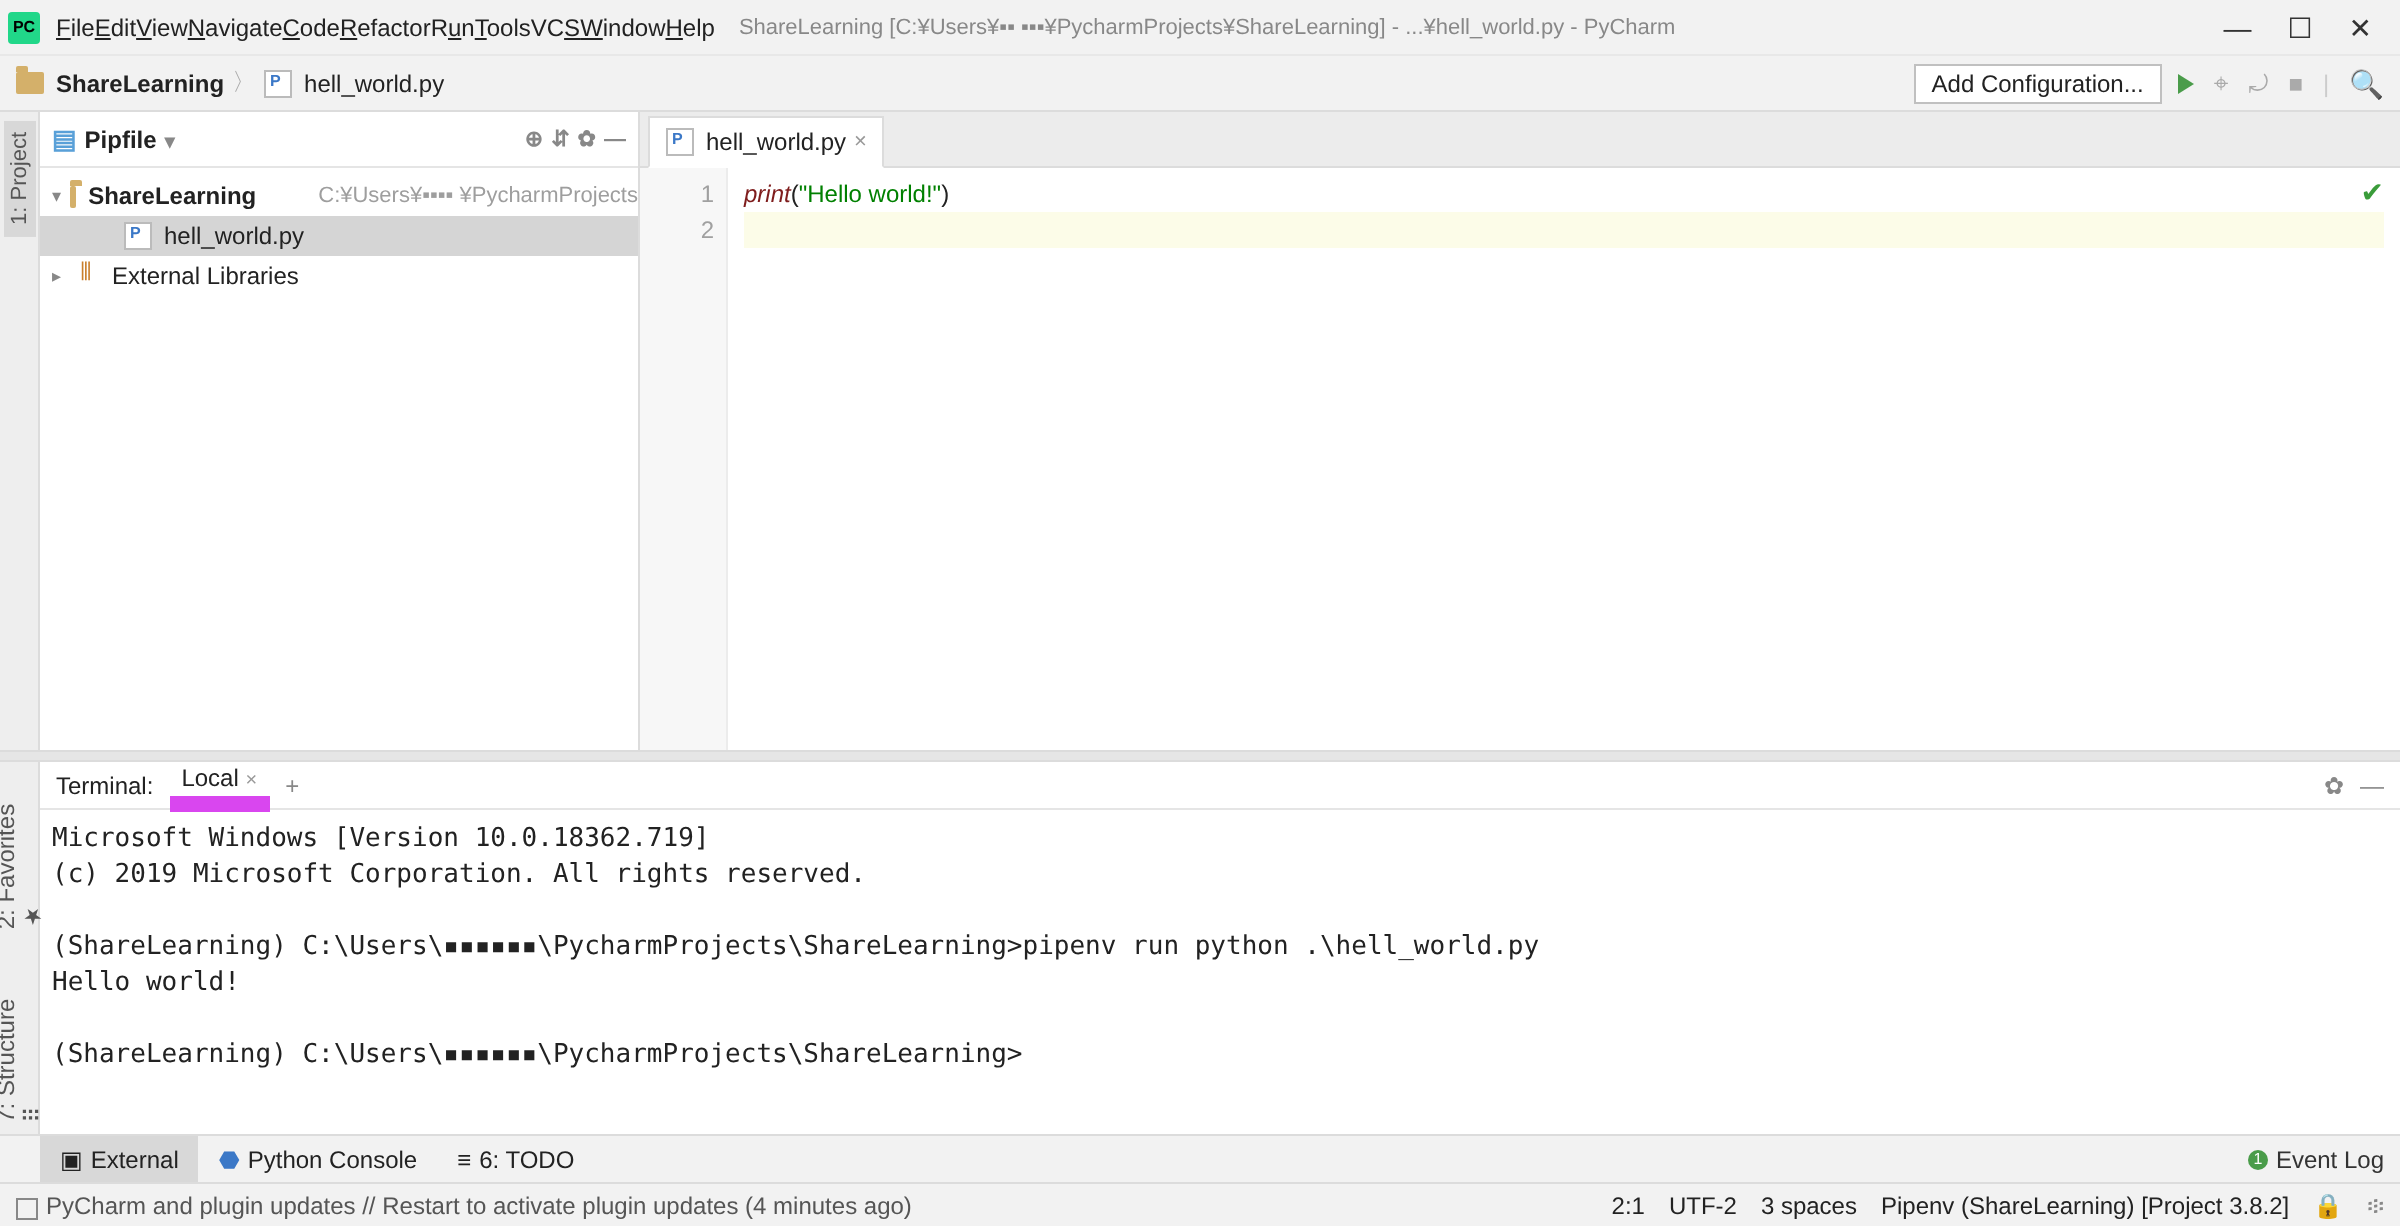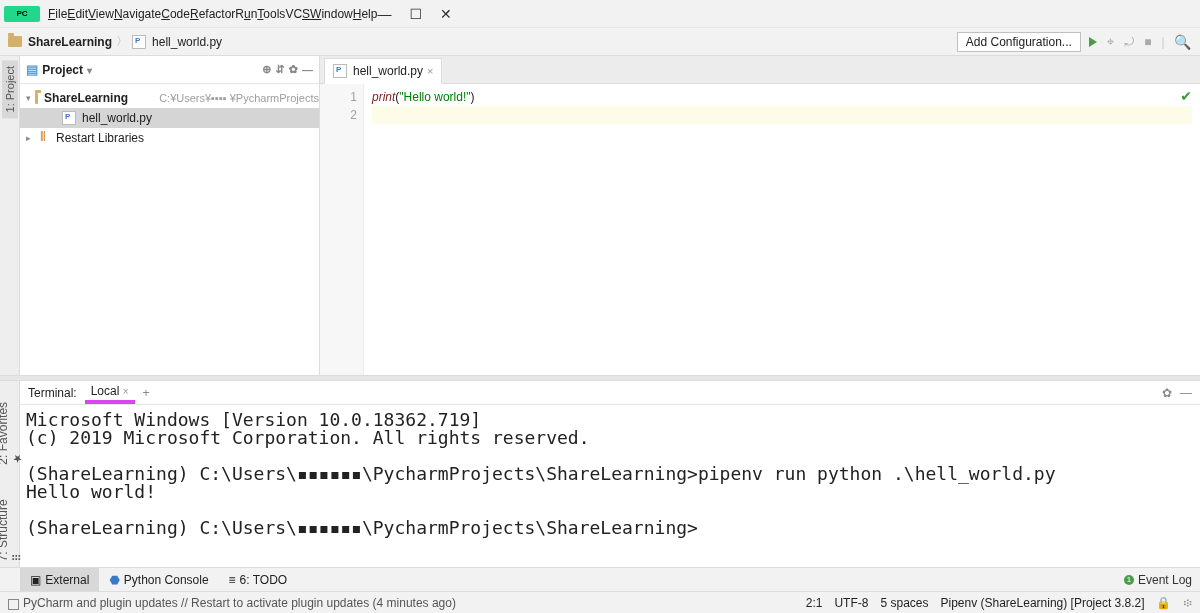--- a/index.html
+++ b/index.html
@@ -1,18 +1,18 @@
 <!DOCTYPE html>
 <html><head>
 <meta charset="utf-8">
 <style>
 * { box-sizing:border-box; margin:0; padding:0; font-family:"Segoe UI",Arial,sans-serif; font-size:12px; }
 body { width:1200px; height:613px; background:#f2f2f2; display:flex; flex-direction:column; overflow:hidden; color:#222; }
 .titlebar { height:28px; display:flex; align-items:center; padding:0 4px; background:#f2f2f2; border-bottom:1px solid #e8e8e8; }
-.brandbadge { width:36px; height:16px; background:#21d789; color:#000; font-size:8px; display:flex; align-items:center; justify-content:center; margin-right:8px; border-radius:2px; font-weight:bold; }
+.brandbadge { width:16px; height:16px; background:#21d789; color:#000; font-size:8px; display:flex; align-items:center; justify-content:center; margin-right:8px; border-radius:2px; font-weight:bold; }
 .menubar { display:flex; }
 .menubar span { cursor:default; }
 .menubar span u { text-decoration:underline; }
 .titlepath { margin-left:12px; color:#888; font-size:11px; flex:1; white-space:nowrap; overflow:hidden; }
 .winbtns { display:flex; gap:18px; padding-right:10px; color:#333; }
 .winbtns span { font-size:14px; }
 .toolbar { height:28px; display:flex; align-items:center; padding:0 8px; border-bottom:1px solid #dcdcdc; background:#f2f2f2; }
 .breadcrumb { display:flex; align-items:center; gap:4px; flex:1; font-size:12px; }
 .breadcrumb .sep { color:#aaa; }
 .folder-icon { width:14px; height:11px; background:#d4b06a; display:inline-block; border-radius:1px; margin-right:2px; position:relative; }
@@ -48,25 +48,25 @@
 .code .str { color:#008000; }
 .code .line2 { background:#fcfce8; display:block; height:18px; width:100%; }
 .checkmark { position:absolute; top:4px; right:8px; color:#3a9c3a; font-size:14px; }
 .splitter { height:6px; background:#e6e6e6; border-top:1px solid #dcdcdc; border-bottom:1px solid #dcdcdc; }
 .terminalpane { height:186px; display:flex; background:#fff; }
 .termleftstrip { width:20px; background:#eee; border-right:1px solid #dcdcdc; display:flex; flex-direction:column; align-items:center; gap:16px; padding-top:4px; }
 .termleftstrip .lefttab { font-size:11px; }
 .termmain { flex:1; display:flex; flex-direction:column; }
 .termheader { height:24px; display:flex; align-items:center; border-bottom:1px solid #e5e5e5; padding:0 8px; font-size:12px; gap:8px; }
 .termheader .ttitle { font-weight:normal; }
-.termheader .ttab { padding:2px 6px; border-bottom:4px solid #d946ef; }
+.termheader .ttab { padding:2px 6px; border-bottom:8px solid #d946ef; }
 .termheader .plus { color:#888; }
 .termheader .grow { flex:1; }
 .termheader .gear { color:#888; }
-.termout { flex:1; padding:6px 0 6px 6px; font-family:Consolas,monospace; font-size:18px; line-height:18px; white-space:pre; overflow:hidden; }
+.termout { flex:1; padding:6px 0 6px 6px; font-family:Consolas,monospace; font-size:13px; line-height:18px; white-space:pre; overflow:hidden; }
 .bottombar { height:24px; display:flex; align-items:center; border-top:1px solid #dcdcdc; background:#f2f2f2; font-size:11px; }
 .bottombar .btab { padding:0 10px; display:flex; align-items:center; gap:4px; height:100%; }
 .bottombar .btab.sel { background:#d8d8d8; }
 .bottombar .grow { flex:1; }
 .bottombar .evt { color:#333; padding-right:8px; display:flex; align-items:center; gap:4px; }
 .bottombar .evt .dot { width:10px; height:10px; background:#4a9c4a; border-radius:50%; display:inline-block; color:#fff; font-size:8px; text-align:center; line-height:10px; }
 .statusbar { height:22px; display:flex; align-items:center; border-top:1px solid #dcdcdc; background:#f2f2f2; font-size:11px; padding:0 8px; gap:12px; }
 .statusbar .msg { flex:1; color:#555; display:flex; align-items:flex-end; gap:4px; }
 .statusbar .box { width:11px; height:11px; border:1px solid #888; }
 .leftstrip2 { display:flex; flex-direction:column; align-items:center; }
@@ -88,20 +88,21 @@
     <span><u>V</u>iew</span>
     <span><u>N</u>avigate</span>
     <span><u>C</u>ode</span>
     <span><u>R</u>efactor</span>
     <span>R<u>u</u>n</span>
     <span><u>T</u>ools</span>
     <span>VC<u>S</u></span>
     <span><u>W</u>indow</span>
     <span><u>H</u>elp</span>
   </div>
+  <div class="titlepath">ShareLearning [C:¥Users¥▪▪ ▪▪▪¥PycharmProjects¥ShareLearning] - ...¥hell_world.py - PyCharm</div>
   <div class="winbtns">
     <span>—</span>
     <span>☐</span>
     <span>✕</span>
   </div>
 </div>
 
 <div class="toolbar">
   <div class="breadcrumb">
     <span class="folder-icon"></span>
@@ -122,42 +123,42 @@
 </div>
 
 <div class="maincontent">
   <div class="leftstrip leftstrip2">
     <div class="lefttab sel">1: Project</div>
   </div>
 
   <div class="projectpane">
     <div class="projectheader">
       <span style="color:#59a0d8;font-size:13px">▤</span>
-      <span class="dd">Project</span>
+      <span class="dd">Pipfile</span>
       <span class="grow"></span>
       <span class="ico">⊕</span>
       <span class="ico">⇵</span>
       <span class="ico">✿</span>
       <span class="ico">—</span>
     </div>
     <div class="tree">
       <div class="tree-row">
         <span class="arrow">▾</span>
         <span class="folder-icon"></span>
         <b>ShareLearning</b>
         <span class="muted">C:¥Users¥▪▪▪▪ ¥PycharmProjects</span>
       </div>
       <div class="tree-row sel" style="padding-left:42px">
         <span class="py-icon"></span>
         <span>hell_world.py</span>
       </div>
       <div class="tree-row">
         <span class="arrow">▸</span>
         <span class="libico"></span>
-        <span>Restart Libraries</span>
+        <span>External Libraries</span>
       </div>
     </div>
   </div>
 
   <div class="editorarea">
     <div class="edtabs">
       <div class="edtab">
         <span class="py-icon"></span>
         <span>hell_world.py</span>
         <span class="cls">×</span>
@@ -223,18 +224,18 @@
     <span>Event Log</span>
   </div>
 </div>
 
 <div class="statusbar">
   <div class="msg">
     <span class="box"></span>
     <span>PyCharm and plugin updates // Restart to activate plugin updates (4 minutes ago)</span>
   </div>
   <span>2:1</span>
-  <span>UTF-8</span>
-  <span>5 spaces</span>
+  <span>UTF-2</span>
+  <span>3 spaces</span>
   <span>Pipenv (ShareLearning) [Project 3.8.2]</span>
   <span style="color:#888">🔒</span>
   <span style="color:#888">፨</span>
 </div>
 
 </body></html>

